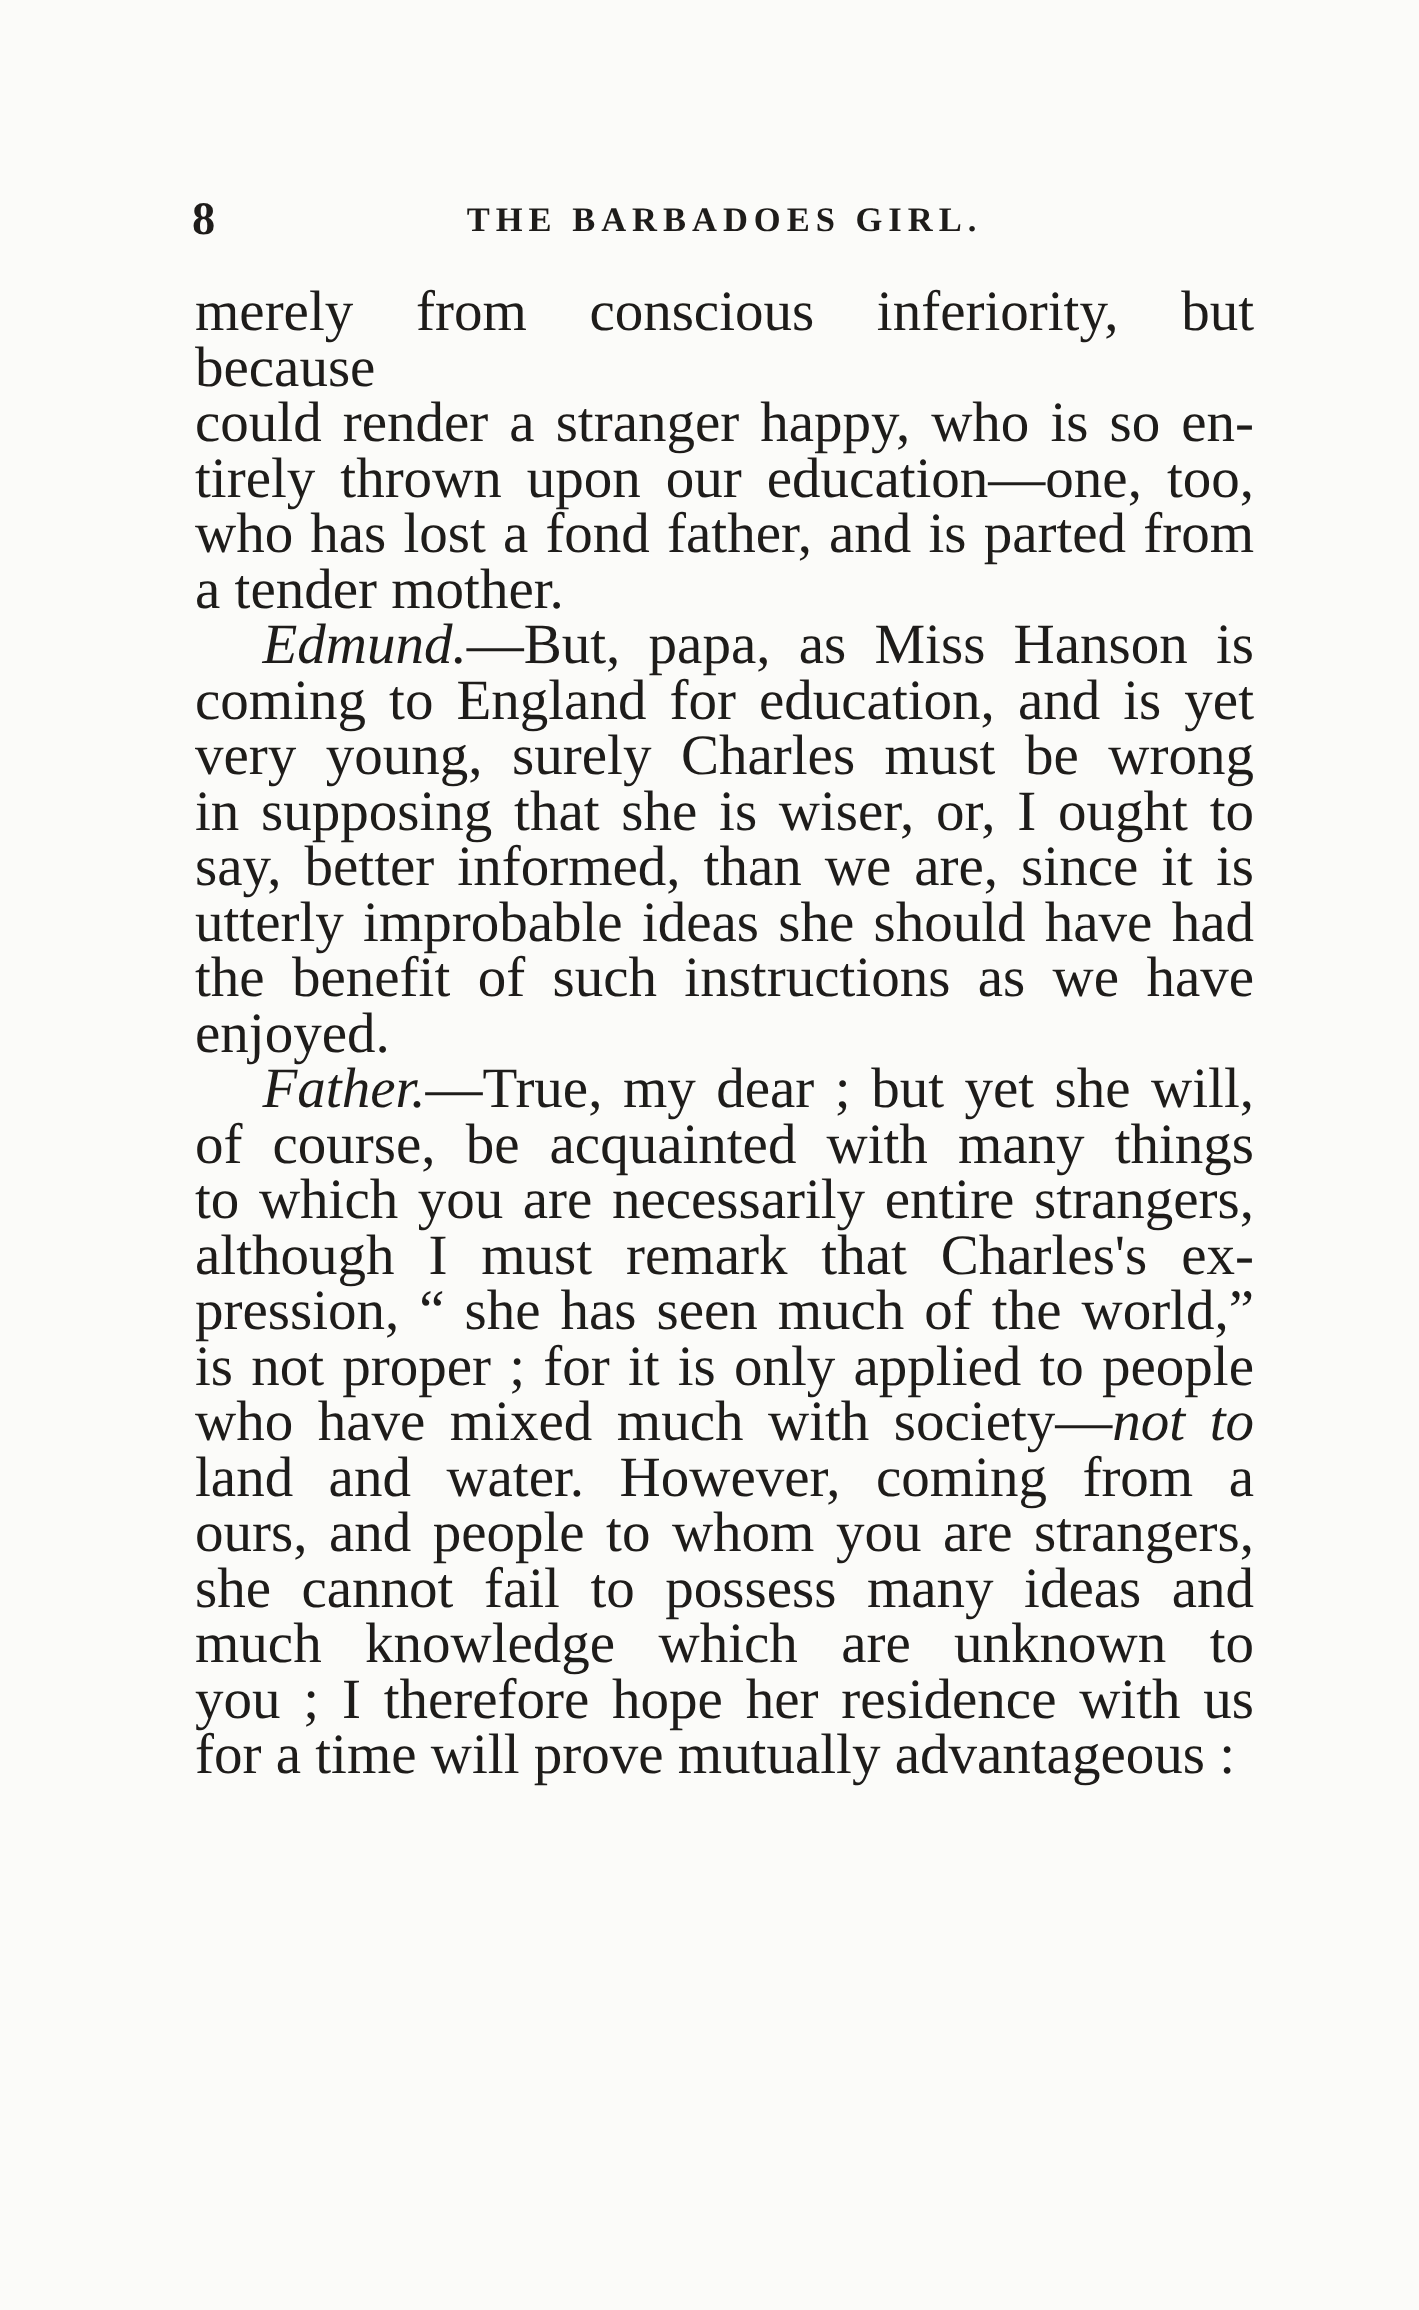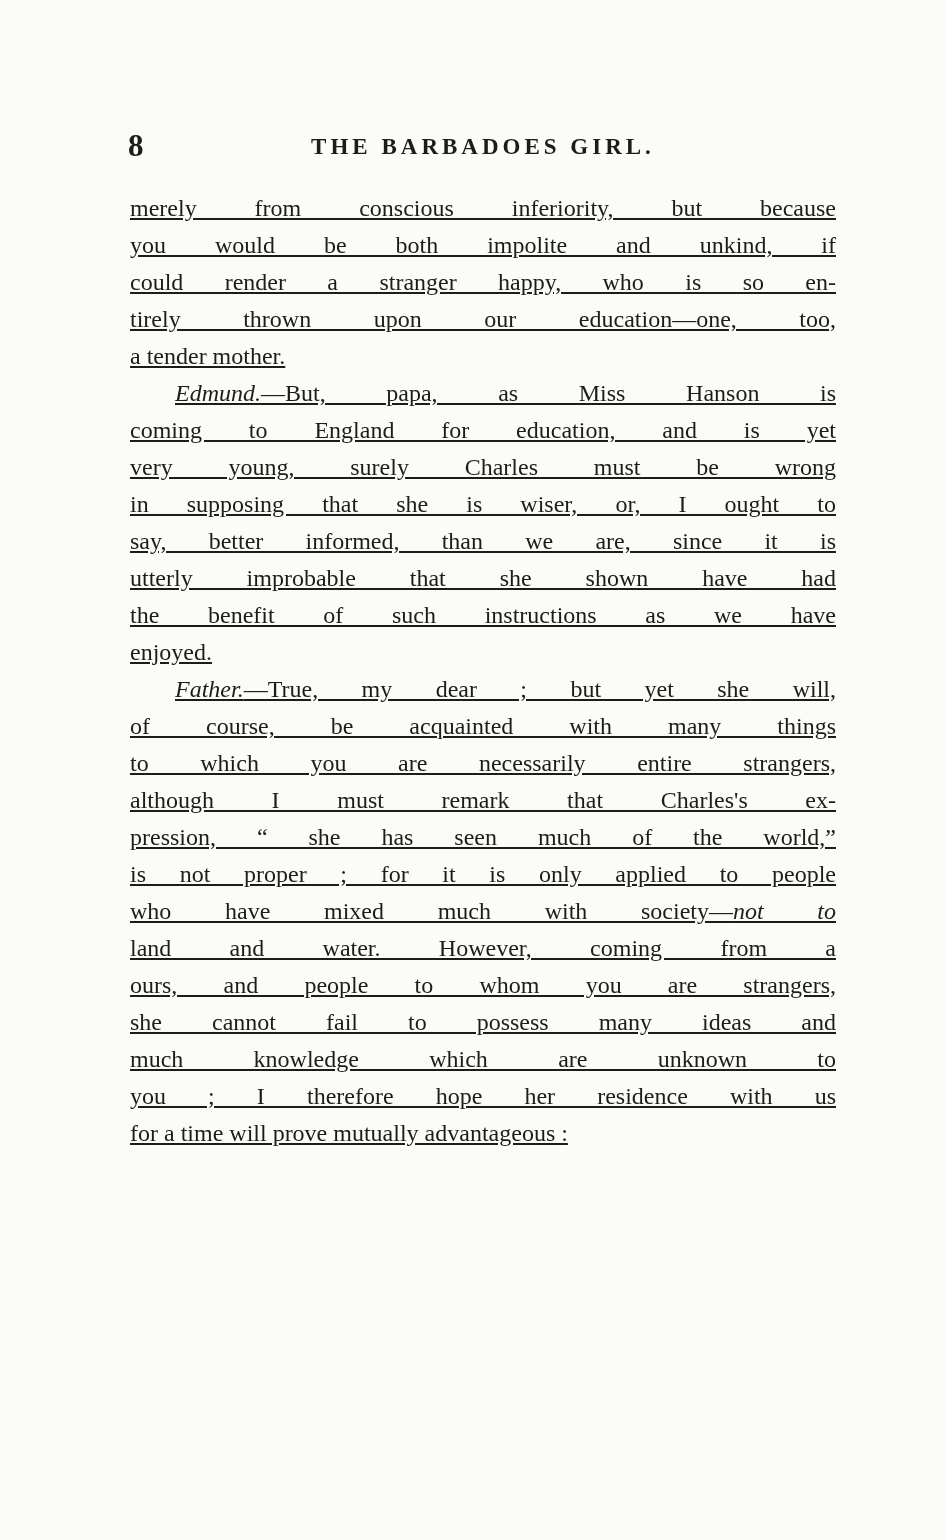--- a/index.html
+++ b/index.html
@@ -38,23 +38,22 @@
     display: block;
     text-align: center;
     font-size: 23px;
     font-weight: bold;
     letter-spacing: 4px;
     padding-top: 6px;
     white-space: nowrap;
     font-family: Liberation Serif, serif;
   }
   .page-body {
-    font-size: 24px;
+    font-size: 38px;
     line-height: 37px;
-    text-decoration: underline;
   }
   .paragraph {
     margin: 0;
   }
   .line {
     text-align: justify;
     text-align-last: justify;
     white-space: normal;
   }
   .line.last {
@@ -71,32 +70,32 @@
 <body style="--ink: #1e1c1a; --paper: #fbfbf9;">
 
 <div class="page">
   <header class="page-header">
     <span class="page-number">8</span>
     <span class="running-title">THE BARBADOES GIRL.</span>
   </header>
   <main class="page-body" id="page-body">
       <div class="paragraph">
         <div class="line"><span>merely from conscious inferiority, but because</span></div>
-        <div class="line"><span>you would be both impolite and unkind, if</span></div>
         <div class="line"><span>could render a stranger happy, who is so en-</span></div>
         <div class="line"><span>tirely thrown upon our education—one, too,</span></div>
+        <div class="line"><span>who has lost a fond father, and is parted from</span></div>
         <div class="line last"><span>a tender mother.</span></div>
       </div>
       <div class="paragraph">
         <div class="line indent"><i>Edmund.</i><span>—But, papa, as Miss Hanson is</span></div>
         <div class="line"><span>coming to England for education, and is yet</span></div>
         <div class="line"><span>very young, surely Charles must be wrong</span></div>
         <div class="line"><span>in supposing that she is wiser, or, I ought to</span></div>
         <div class="line"><span>say, better informed, than we are, since it is</span></div>
-        <div class="line"><span>utterly improbable that she shown have had</span></div>
+        <div class="line"><span>utterly improbable ideas she should have had</span></div>
         <div class="line"><span>the benefit of such instructions as we have</span></div>
         <div class="line last"><span>enjoyed.</span></div>
       </div>
       <div class="paragraph">
         <div class="line indent"><i>Father.</i><span>—True, my dear ; but yet she will,</span></div>
         <div class="line"><span>of course, be acquainted with many things</span></div>
         <div class="line"><span>to which you are necessarily entire strangers,</span></div>
         <div class="line"><span>although I must remark that Charles's ex-</span></div>
         <div class="line"><span>pression, “ she has seen much of the world,”</span></div>
         <div class="line"><span>is not proper ; for it is only applied to people</span></div>

